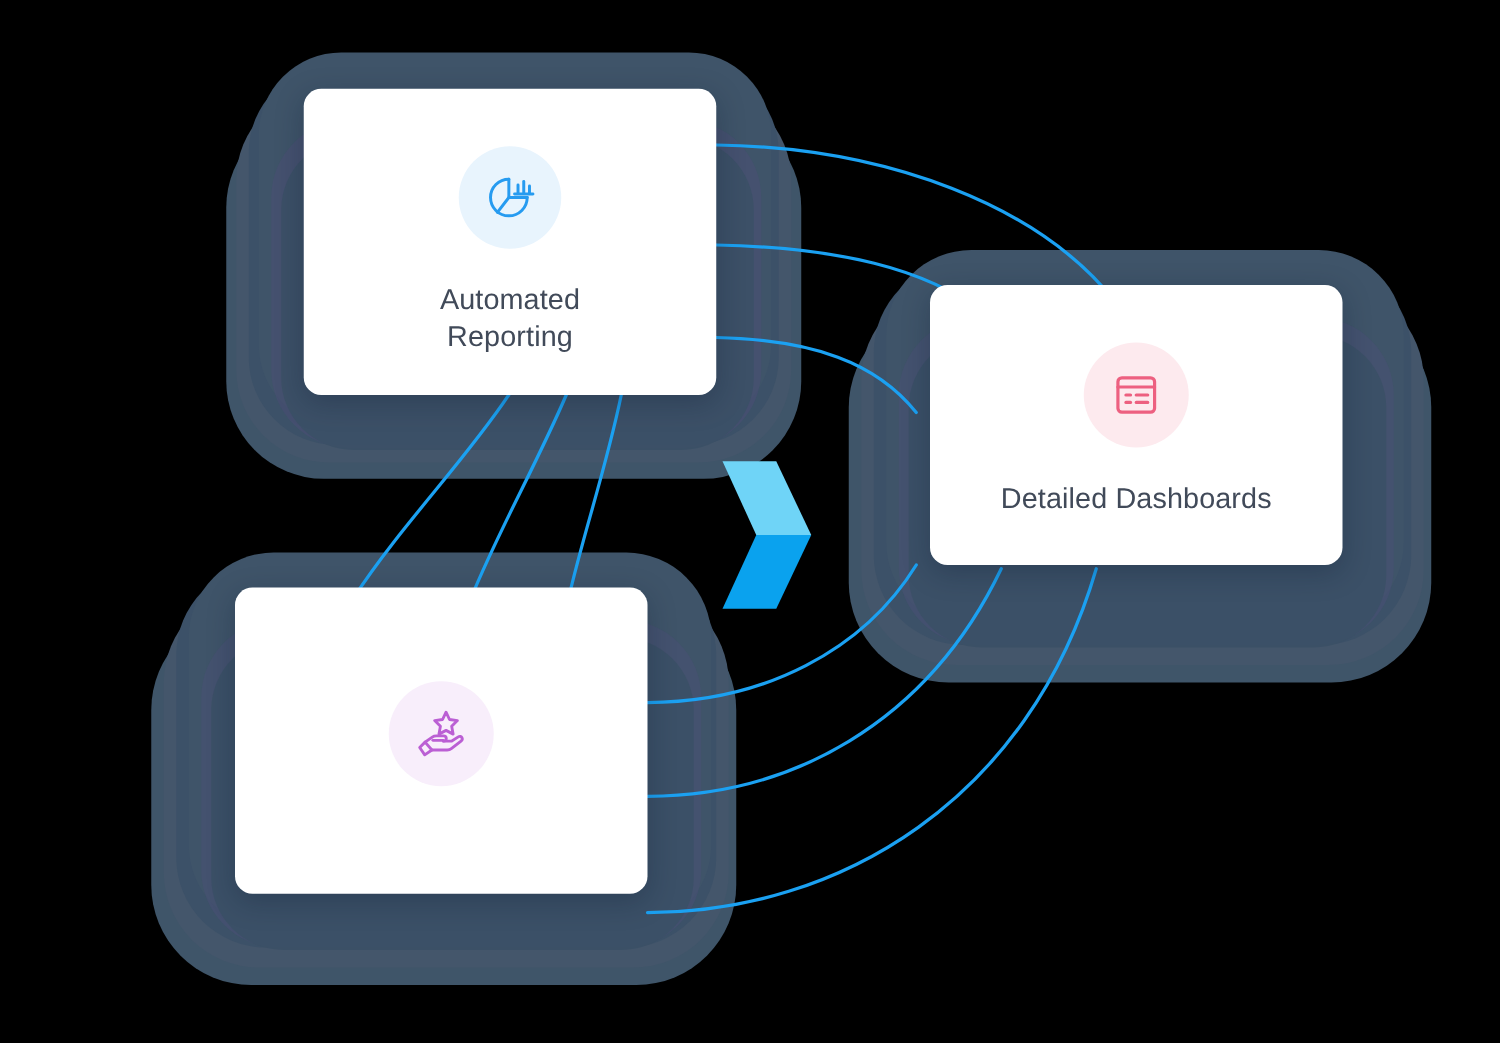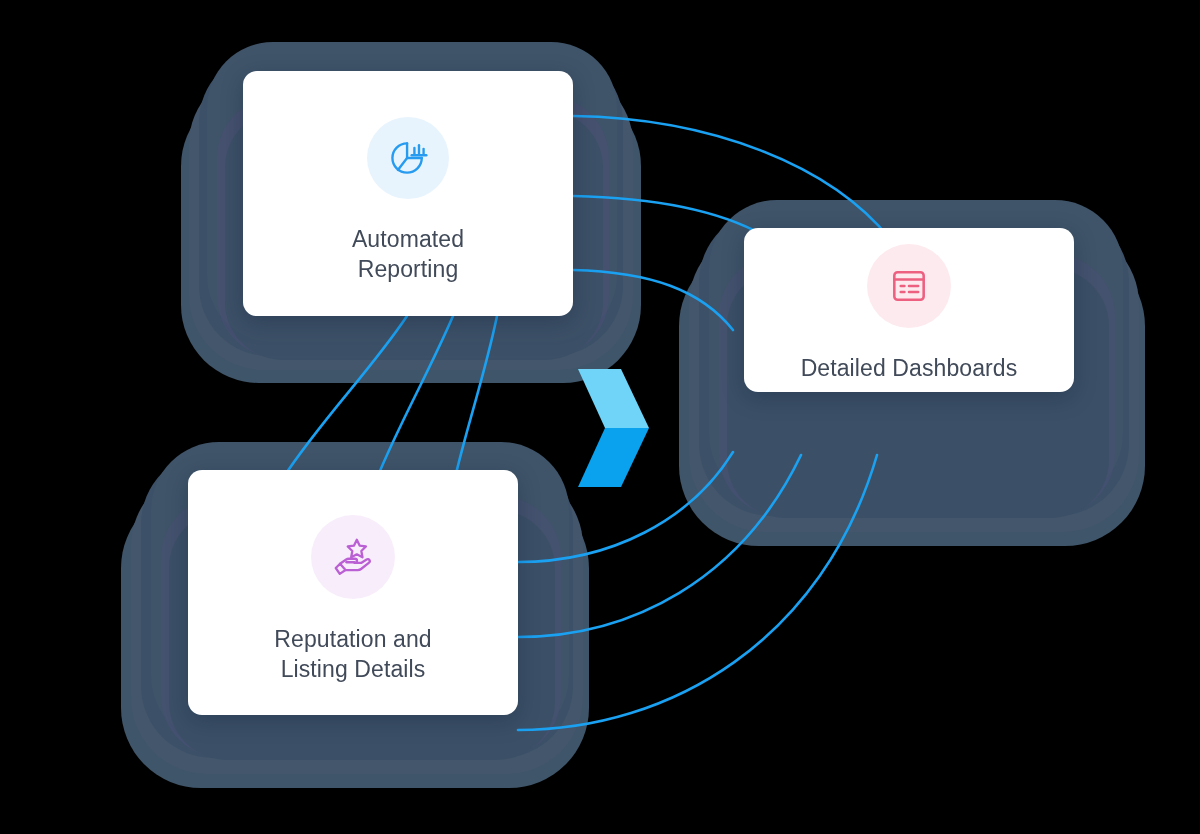--- a/index.html
+++ b/index.html
@@ -67,21 +67,21 @@
     width: 82px; height: 82px;
     background: #e8f4fd;
     margin-bottom: 26px;
   }
 
   
   #card-detailed-dashboards {
     left: 733px;
     top: 228px;
     width: 330px;
-    height: 164px;
+    height: 224px;
     padding-top: 8px;
     align-items: center;
   }
   #card-detailed-dashboards .icon-circle {
     width: 84px; height: 84px;
     background: #fdeaee;
     margin-bottom: 26px;
   }
 
   
@@ -188,17 +188,15 @@
   <div class="card" id="card-reputation-listing">
     <div class="icon-circle">
       <svg width="46" height="46" viewBox="0 0 48 48" fill="none" stroke="#bb5fd4" stroke-width="2.4" stroke-linecap="round" stroke-linejoin="round">
         <path d="M28 6 L30.9 12.1 L37.5 13 L32.7 17.7 L33.9 24.3 L28 21.2 L22.1 24.3 L23.3 17.7 L18.5 13 L25.1 12.1 Z"></path>
         <path d="M17 29.5 L25.5 29.5"></path>
         <path d="M10.5 31 L16.5 26.8 C17.6 26 18.6 25.8 20 25.8 L25.8 25.8 C27.2 25.8 28.2 26.7 28.2 28 C28.2 29.3 27.2 30.2 25.8 30.2"></path>
         <path d="M25.8 30.2 L32.5 30.2 L38.2 26.6 C39.3 25.9 40.6 26.2 41.2 27.2 C41.8 28.2 41.5 29.4 40.5 30.2 L32.4 36.5 C31.4 37.3 30.3 37.6 29 37.6 L16.2 37.6"></path>
         <path d="M16.2 37.6 L10.2 41.6 L6 35.5 L10.5 31 Z"></path>
       </svg>
     </div>
-    <div class="card-label">Reputation and
-Listing Details</div>
   </div>
 
 </div>
 
 </body></html>

